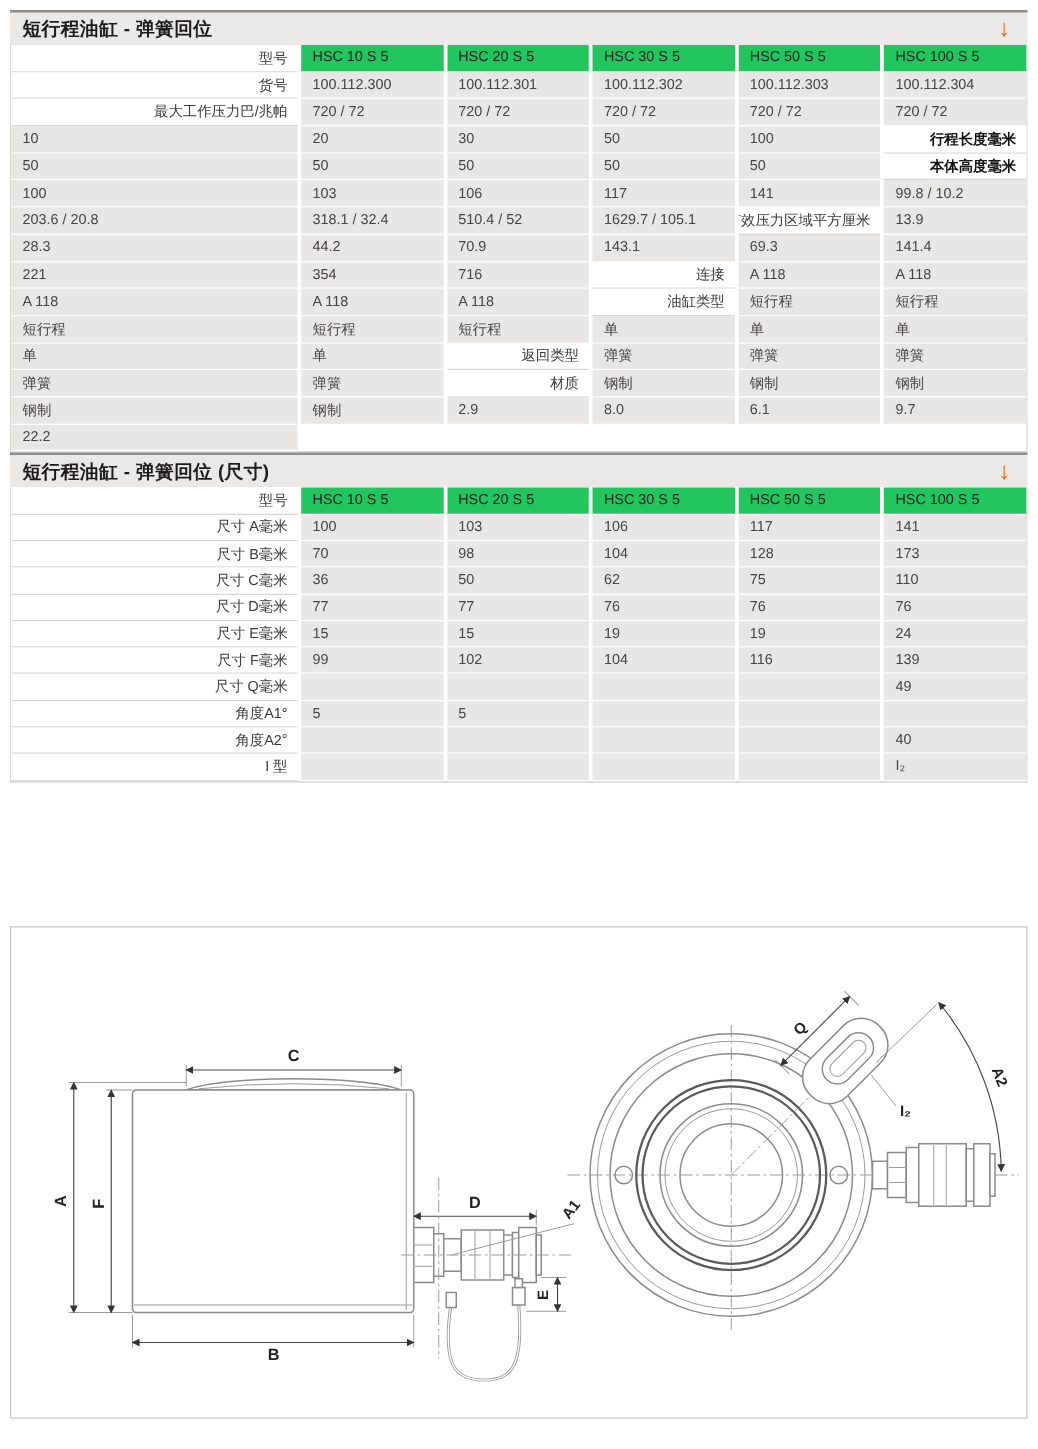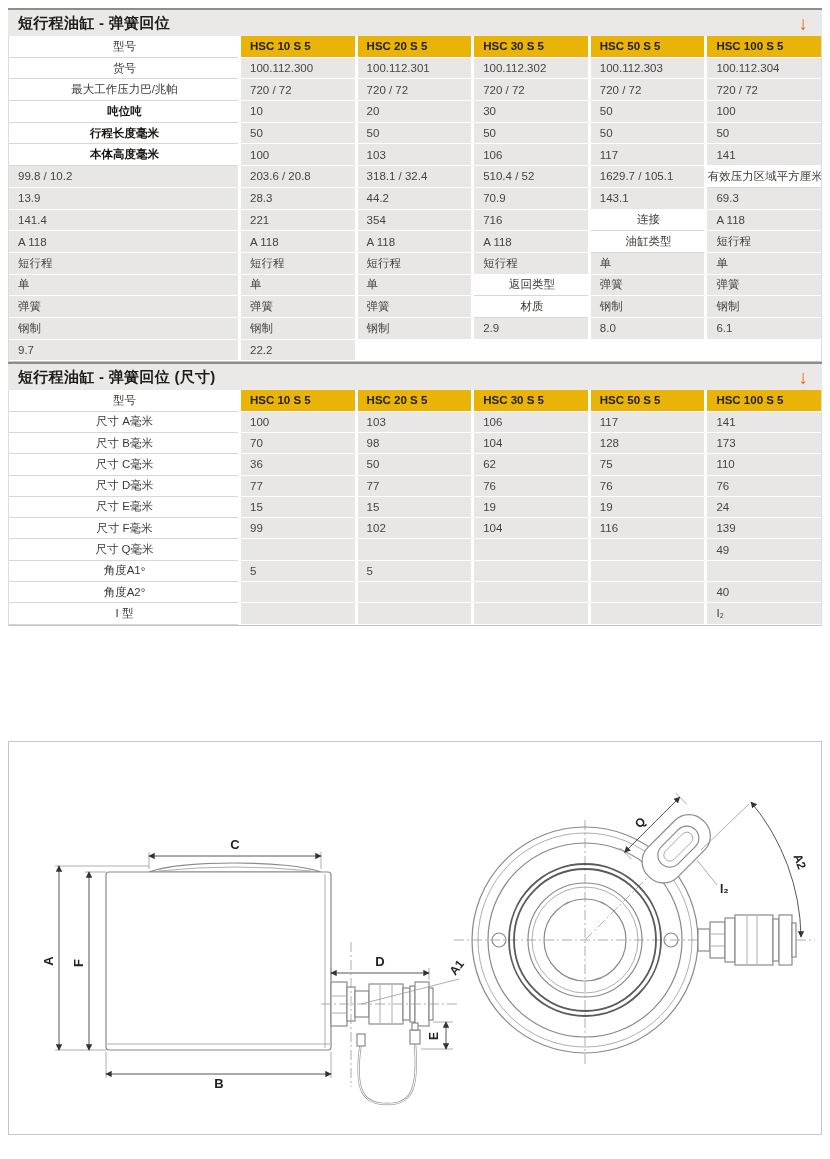--- a/index.html
+++ b/index.html
@@ -5,23 +5,23 @@
   html,body{margin:0;padding:0;background:#fff;}
   body{width:830px;height:1159px;font-family:"Liberation Sans","DejaVu Sans",sans-serif;color:#333;overflow:hidden;}
   .section{margin:0 8px;}
   .sec1{margin-top:8px;}
   .sec2{}
   .titlebar{display:flex;align-items:center;justify-content:space-between;height:28px;background:#ebe9e7;border-top:2px solid #8f8d8b;padding:0 10px;box-sizing:border-box;}
   .title{font-size:15px;font-weight:bold;color:#1e1c1a;letter-spacing:.3px;}
   .arrow{color:#e8610c;font-size:19px;font-weight:bold;line-height:1;cursor:pointer;margin-right:4px;}
   .grid{display:grid;grid-template-columns:229px repeat(5,1fr);column-gap:3px;background:#fff;border-left:1px solid #dcdcda;border-right:1px solid #dcdcda;border-bottom:1px solid #c5c3c1;box-sizing:border-box;}
   .cell{height:var(--rh);box-sizing:border-box;font-size:11.5px;display:flex;align-items:center;overflow:hidden;white-space:nowrap;}
-  .lab{justify-content:center;padding:0 8px 0 10px;border-bottom:1px solid #d9d7d5;background:#fff;color:#3c3a38;}
+  .lab{justify-content:flex-end;padding:0 8px 0 10px;border-bottom:1px solid #d9d7d5;background:#fff;color:#3c3a38;}
   .val{background:#e9e7e5;border-bottom:1px solid #fff;padding:0 9px;color:#464442;}
-  .hdr{background:#eab308;font-weight:bold;color:#222;}
+  .hdr{background:#22c55e;font-weight:normal;color:#222;}
   .bold span{font-weight:bold;color:#161412;}
   .drawbox{margin:115px 8px 0 8px;height:394px;border:1px solid #c9c7c5;box-sizing:border-box;background:#fff;}
   svg text{font-family:"Liberation Sans","DejaVu Sans",sans-serif;}
   .dimtxt{font-size:13px;font-weight:bold;fill:#222;}
   .dimtxt2{font-size:12px;font-weight:bold;fill:#222;}
   .outl{stroke:#8a8a8a;stroke-width:1.2;fill:#fff;}
   .outln{stroke:#8a8a8a;stroke-width:1.2;fill:none;}
   .thin{stroke:#999;stroke-width:.8;fill:none;}
   .dim{stroke:#444;stroke-width:.9;fill:none;}
   .cl{stroke:#9a9a9a;stroke-width:.8;fill:none;stroke-dasharray:10 3 2 3;}
@@ -54,24 +54,20 @@
       <div class="cell val">100.112.304</div>
       <div class="cell lab">
         <span>最大工作压力</span>
         <span>巴/兆帕</span>
       </div>
       <div class="cell val">720 / 72</div>
       <div class="cell val">720 / 72</div>
       <div class="cell val">720 / 72</div>
       <div class="cell val">720 / 72</div>
       <div class="cell val">720 / 72</div>
-      <div class="cell lab bold">
-        <span>吨位</span>
-        <span>吨</span>
-      </div>
       <div class="cell val">10</div>
       <div class="cell val">20</div>
       <div class="cell val">30</div>
       <div class="cell val">50</div>
       <div class="cell val">100</div>
       <div class="cell lab bold">
         <span>行程长度</span>
         <span>毫米</span>
       </div>
       <div class="cell val">50</div>

